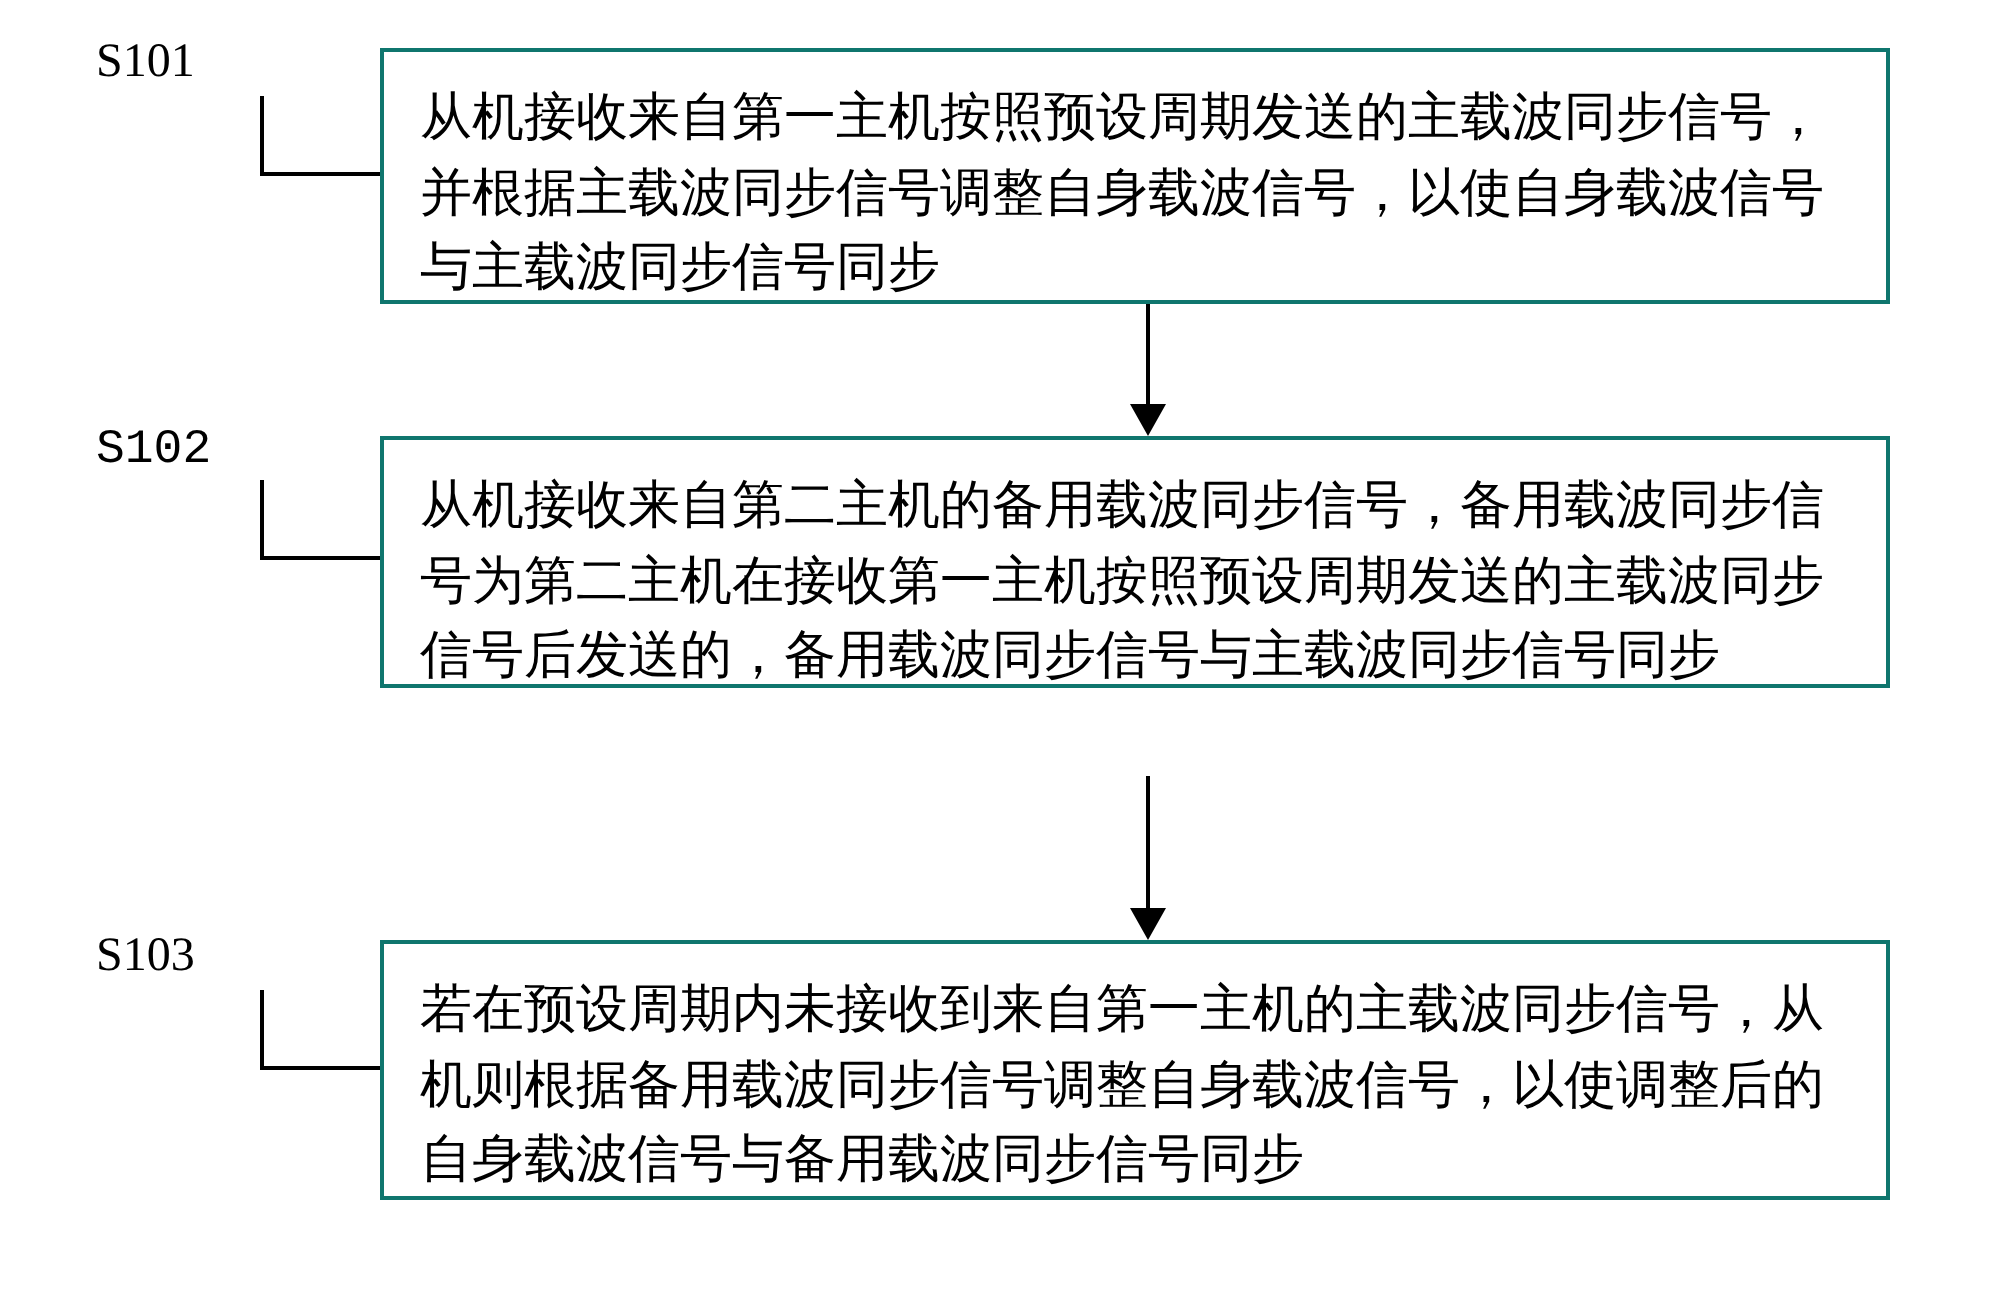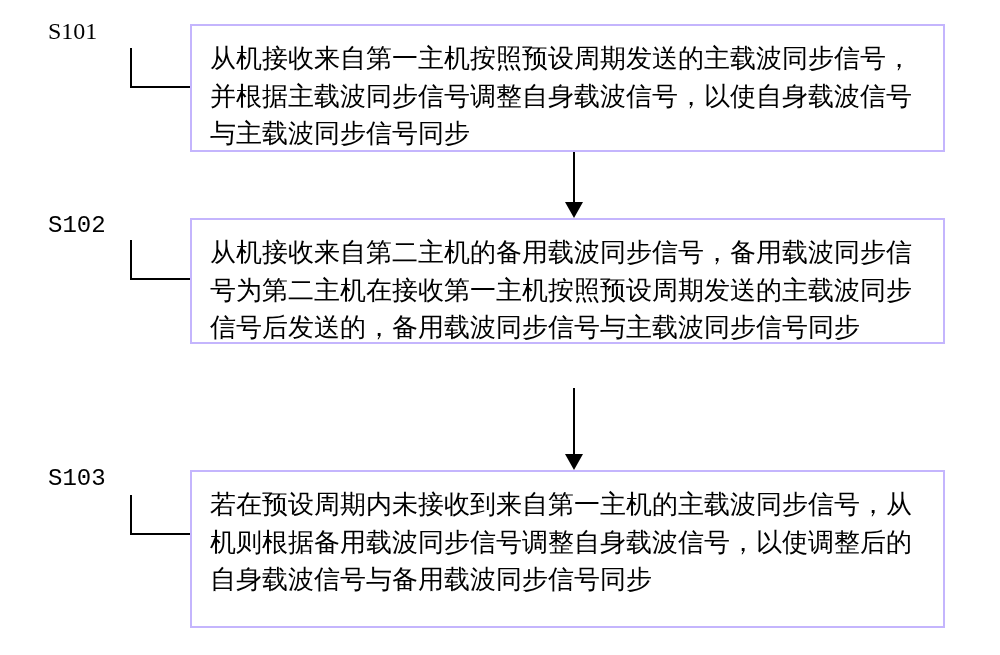--- a/index.html
+++ b/index.html
@@ -25,25 +25,24 @@
       left: 48px;
     }
     .label-2 {
       top: 212px;
       left: 48px;
       font-family: Liberation Mono, monospace;
     }
     .label-3 {
       top: 465px;
       left: 48px;
-      font-family: Liberation Mono, monospace;
     }
     .box {
       position: absolute;
-      border: 2px solid #c4b5fd;
+      border: 2px solid #0f766e;
       padding: 14px 18px;
       font-size: 26px;
       line-height: 1.45;
       color: #000;
       background: #fff;
       text-align: left;
     }
     .box-1 {
       top: 24px;
       left: 190px;
@@ -53,21 +52,21 @@
     .box-2 {
       top: 218px;
       left: 190px;
       width: 755px;
       height: 126px;
     }
     .box-3 {
       top: 470px;
       left: 190px;
       width: 755px;
-      height: 158px;
+      height: 130px;
     }
     .connector {
       position: absolute;
     }
     .connector-line-1 {
       top: 48px;
       left: 130px;
       width: 60px;
       height: 40px;
       border-left: 2px solid #000;

